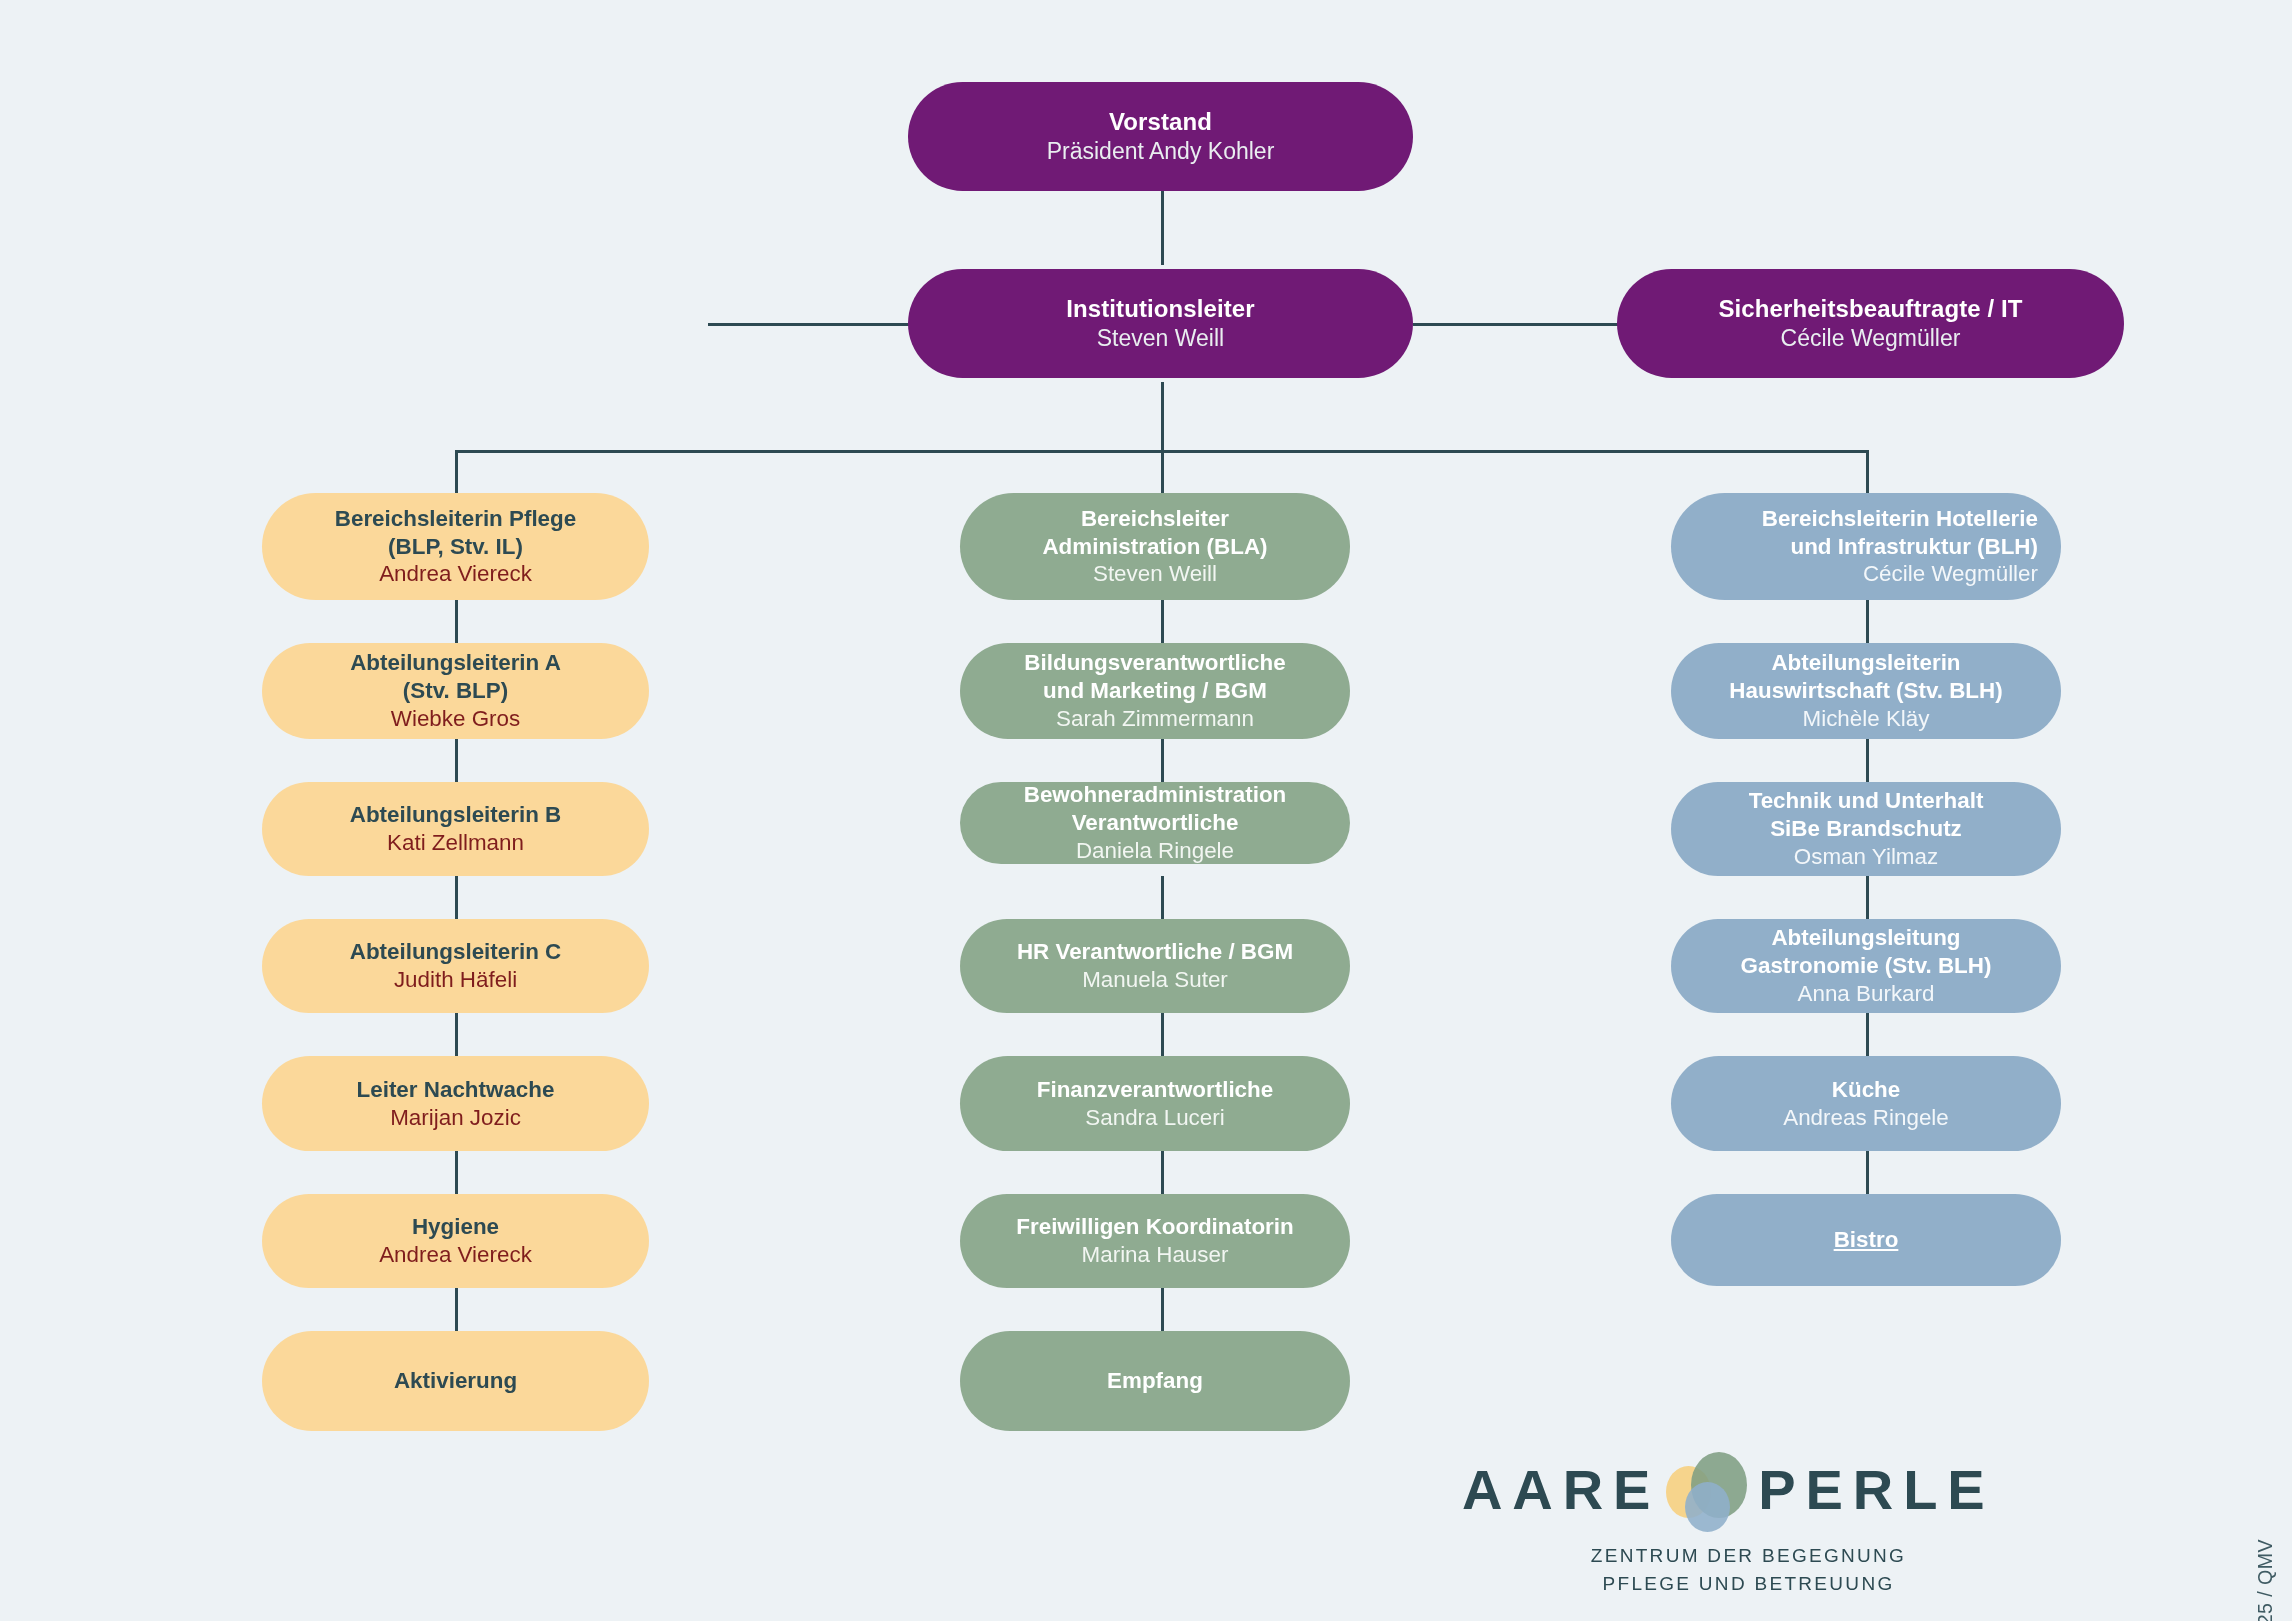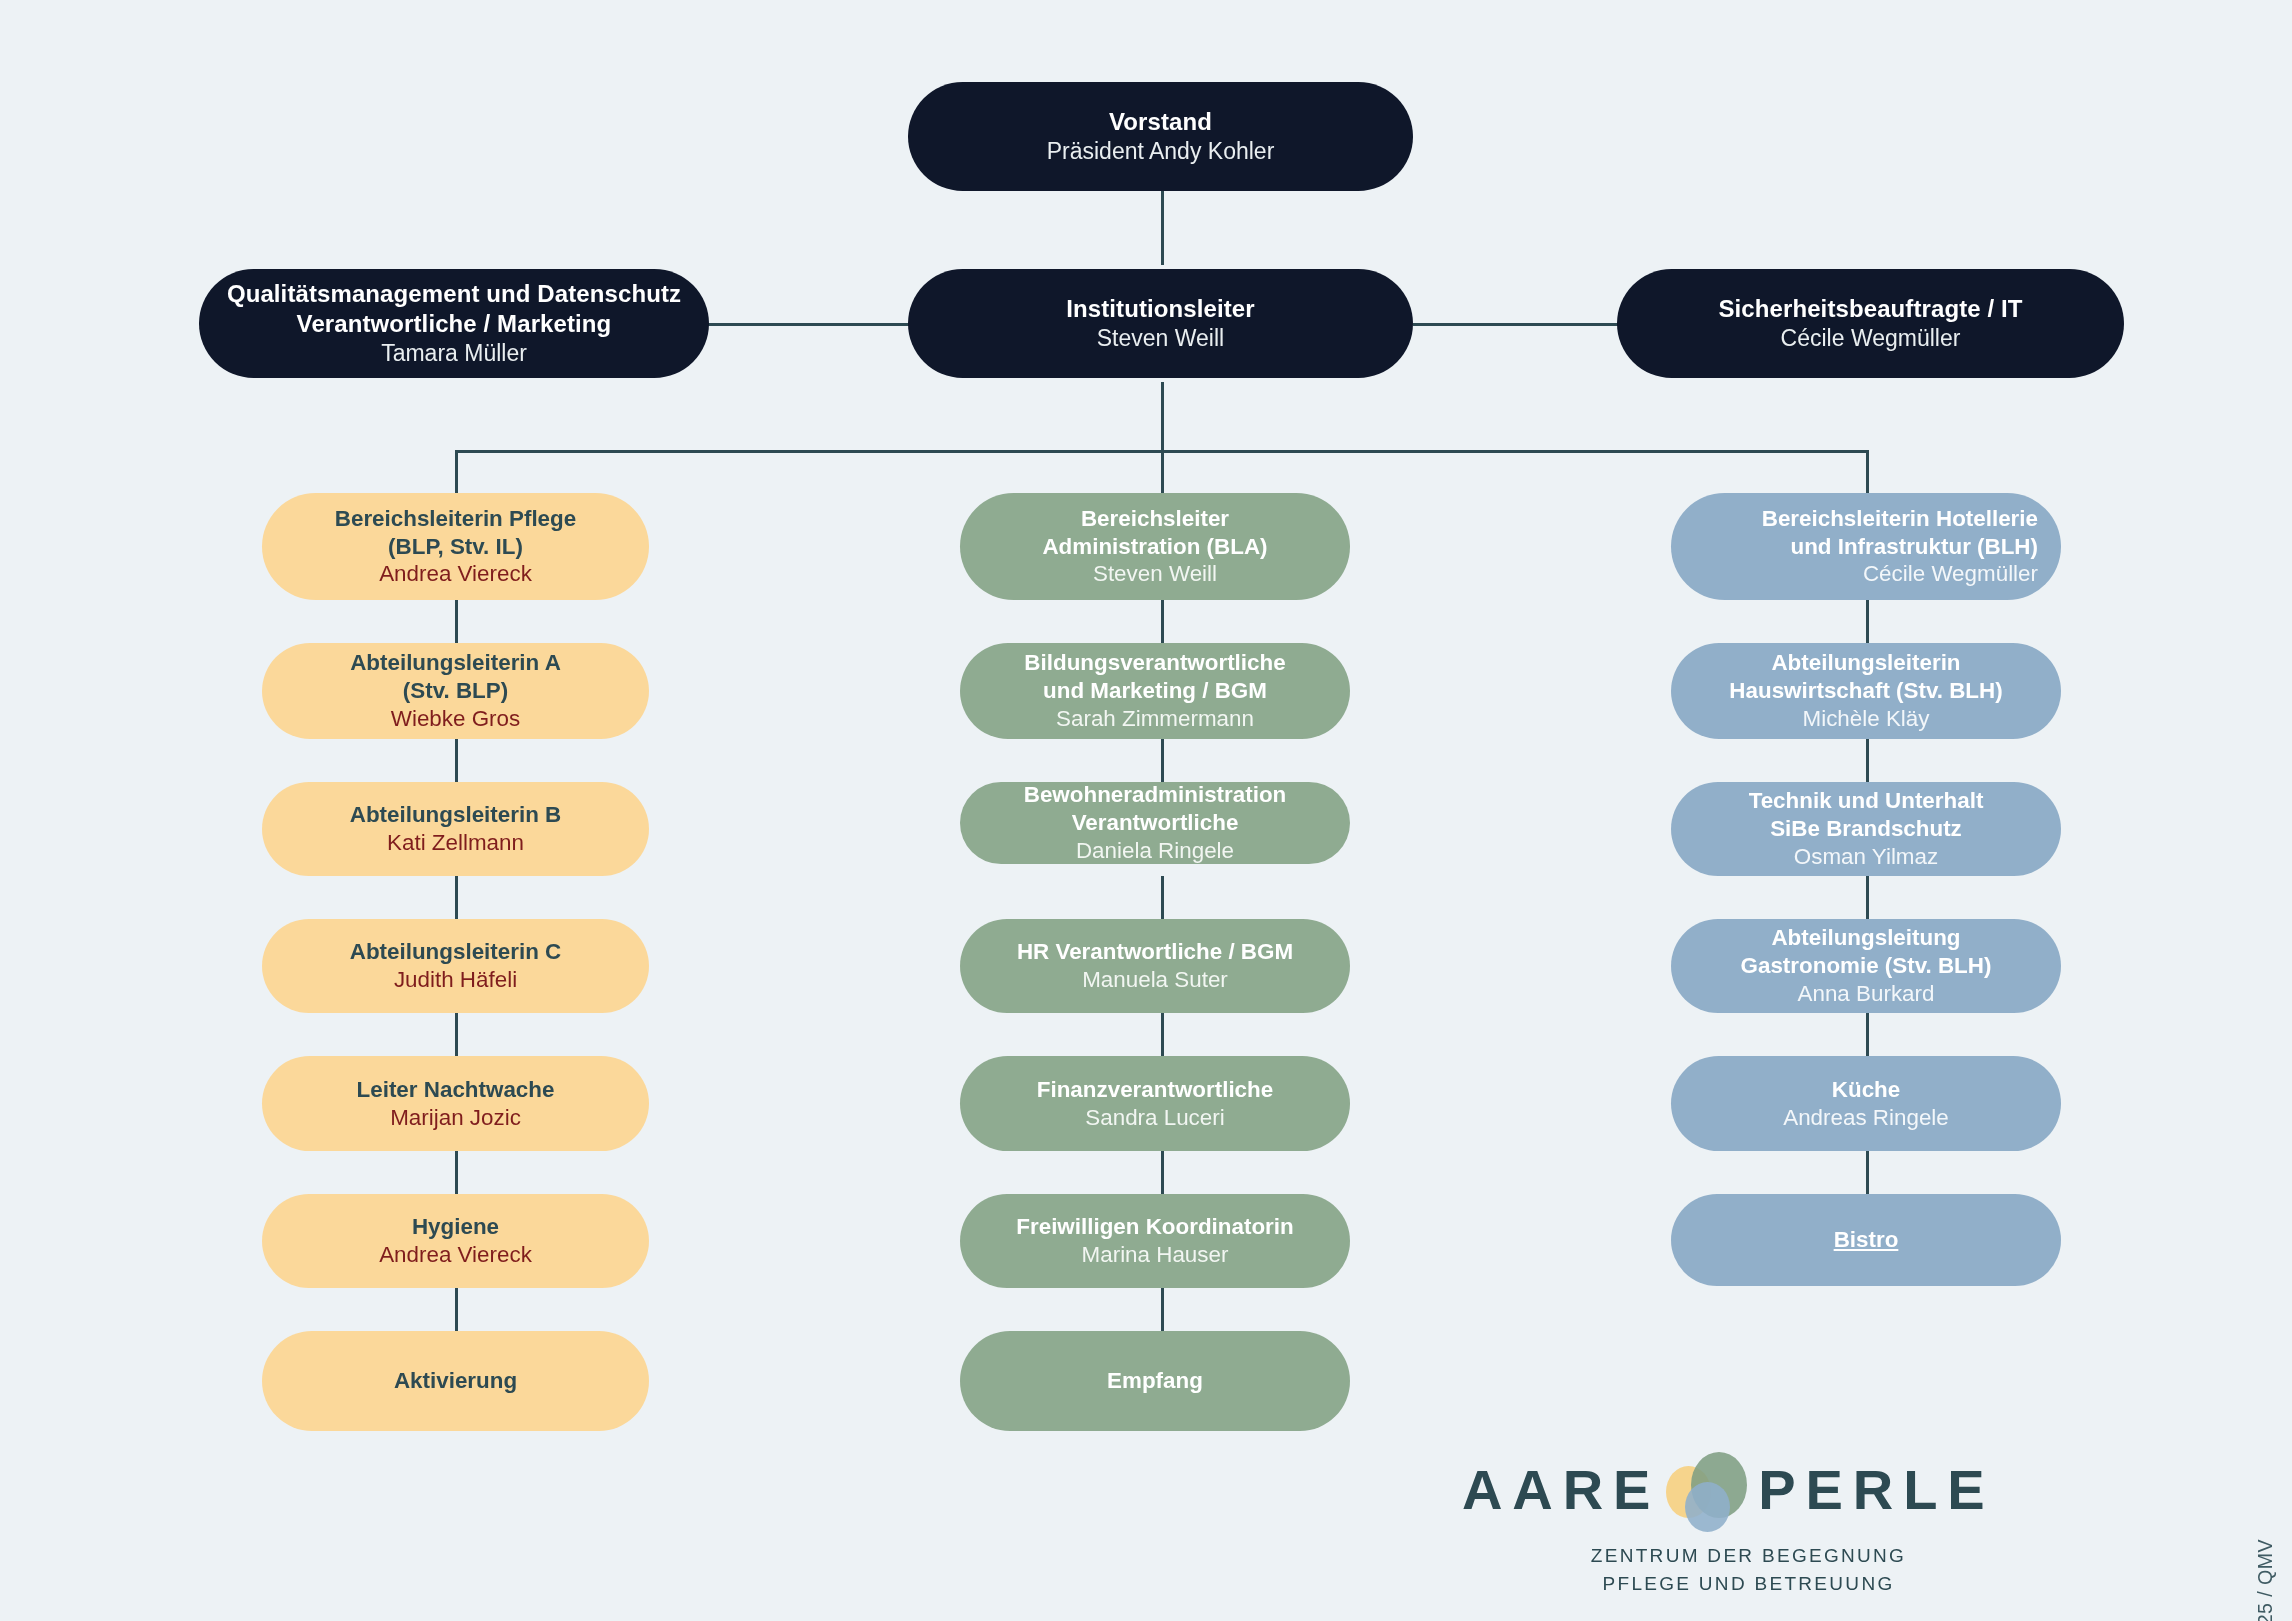--- a/index.html
+++ b/index.html
@@ -27,21 +27,21 @@
     align-items:center;justify-content:center;
     text-align:center;
     border-radius:895px;
     padding:5.4px 23px;
     line-height:1.24;
   }
   .node .ttl{font-weight:700;}
   .node .sub{font-weight:400;}
 
   
-  .node.dark{background:#0f172a;color:#ffffff;}
+  .node.dark{background:#701a75;color:#ffffff;}
   .node.dark .ttl{font-size:24px;letter-spacing:0.1px;}
   .node.dark .sub{font-size:23px;color:#e9eef0;}
 
   
   .node.orange{background:#fbd89a;color:#2d4a52;}
   .node.orange .ttl{font-size:22.4px;}
   .node.orange .sub{font-size:22.4px;color:#7f1d1d;}
 
   .node.green{background:#8fab91;color:#ffffff;}
   .node.green .ttl{font-size:22.4px;}
@@ -120,25 +120,20 @@
     <div class="ln v" style="left:1866px;top:876px;height:43px;"></div>
     <div class="ln v" style="left:1866px;top:1013px;height:43px;"></div>
     <div class="ln v" style="left:1866px;top:1151px;height:43px;"></div>
   </div>
 
   <div class="node dark" style="left:908px;top:82px;width:505px;height:109px;">
     <div class="ttl">Vorstand</div>
     <div class="sub">Präsident Andy Kohler</div>
   </div>
 
-  <div class="node dark" style="left:199px;top:269px;width:510px;height:109px;">
-    <div class="ttl">Qualitätsmanagement und Datenschutz</div>
-    <div class="ttl">Verantwortliche / Marketing</div>
-    <div class="sub">Tamara Müller</div>
-  </div>
 
   <div class="node dark" style="left:908px;top:269px;width:505px;height:109px;">
     <div class="ttl">Institutionsleiter</div>
     <div class="sub">Steven Weill</div>
   </div>
 
   <div class="node dark" style="left:1617px;top:269px;width:507px;height:109px;">
     <div class="ttl">Sicherheitsbeauftragte / IT</div>
     <div class="sub">Cécile Wegmüller</div>
   </div>

